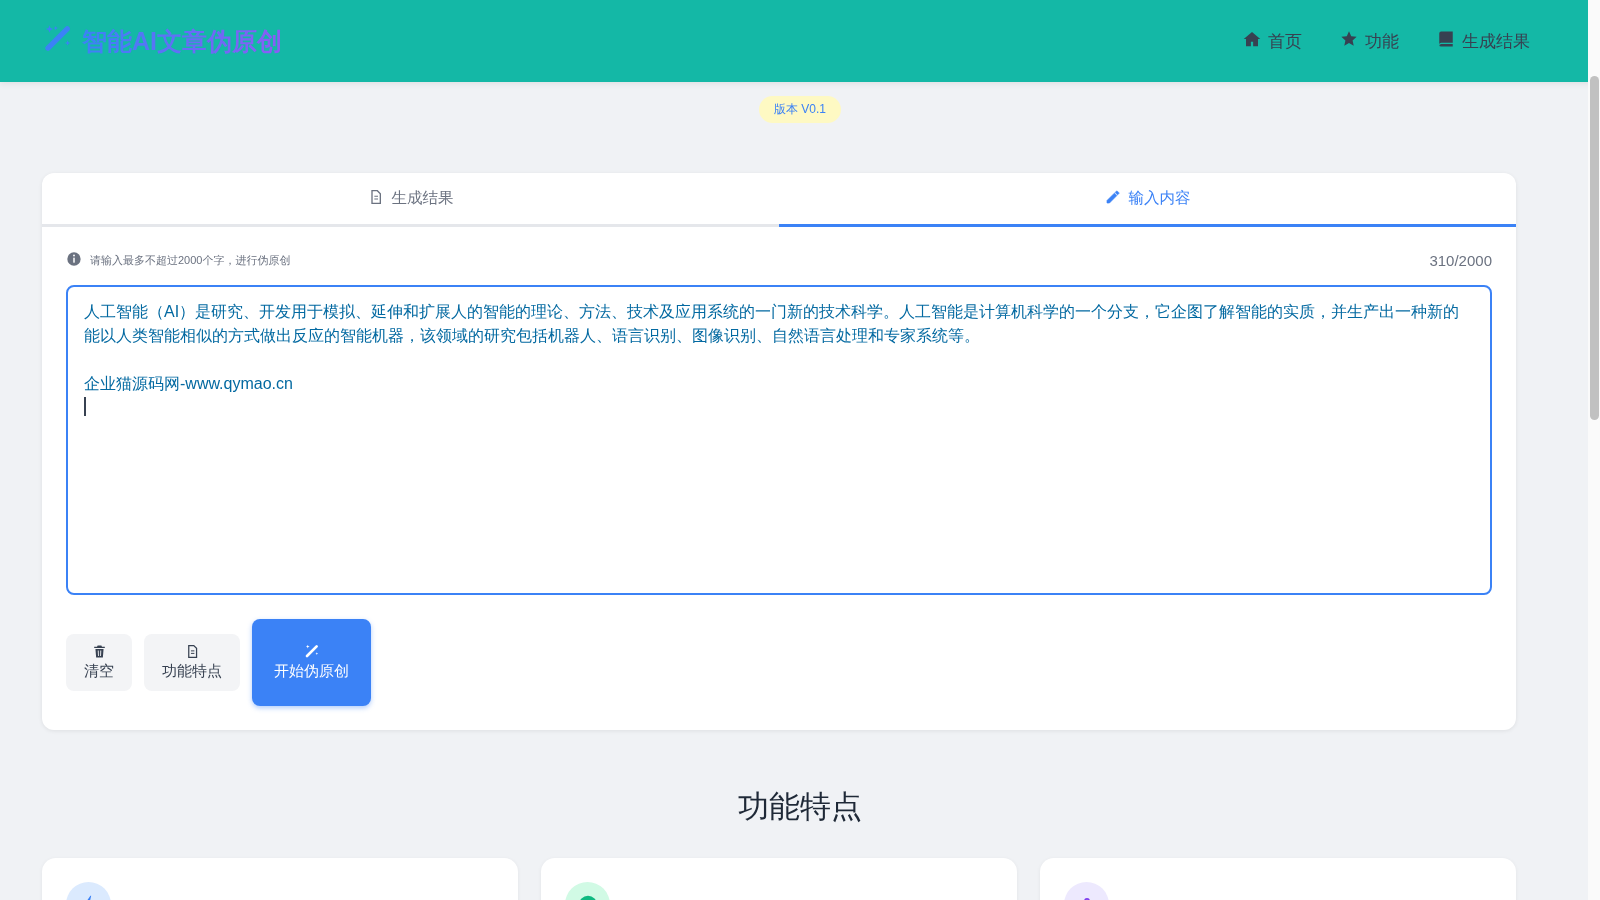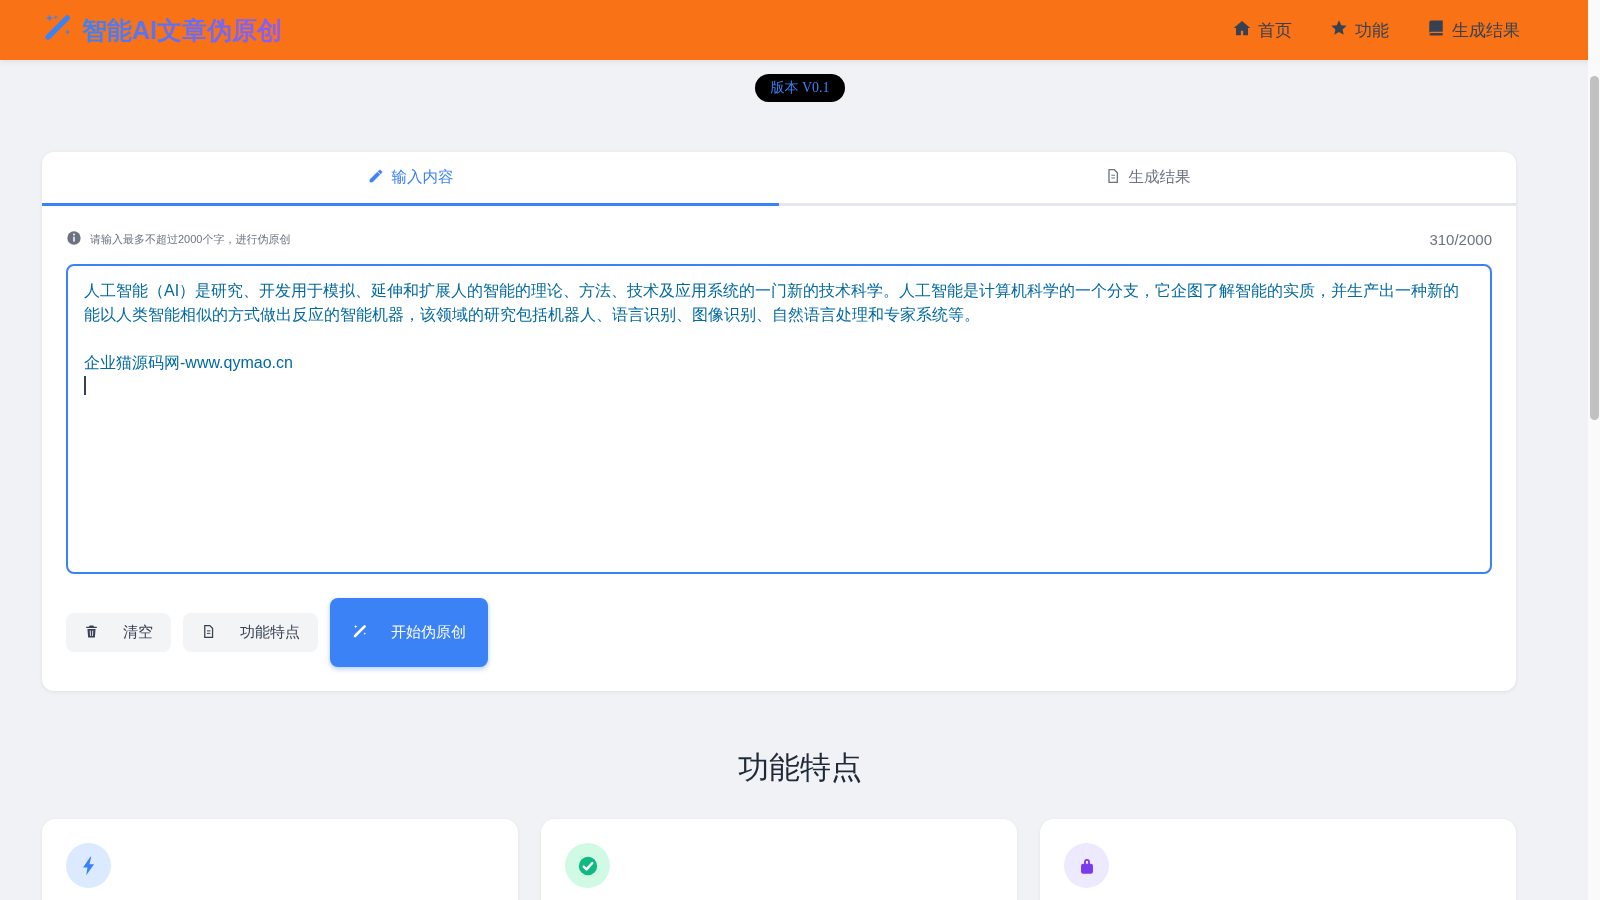--- a/index.html
+++ b/index.html
@@ -5,55 +5,54 @@
   * { margin: 0; padding: 0; box-sizing: border-box; }
   html, body {
     width: 1600px; height: 900px;
     overflow: hidden;
     font-family: "Liberation Sans", "DejaVu Sans", sans-serif;
     background: #f0f2f5;
     color: #374151;
   }
   
   .header {
-    height: 60px;
-    background: #f97316;
+    height: 82px;
+    background: #14b8a6;
     display: flex;
     align-items: center;
     justify-content: space-between;
     padding: 0 42px 0 42px;
     box-shadow: 0 2px 6px rgba(0,0,0,0.07);
     position: relative;
     z-index: 5;
   }
   .logo { display: flex; align-items: center; gap: 10px; cursor: pointer; }
   .logo svg { width: 30px; height: 30px; }
   .logo-text {
     font-size: 25px;
     font-weight: bold;
     background: linear-gradient(90deg, #3b82f6, #8b5cf6);
     -webkit-background-clip: text;
     background-clip: text;
     color: transparent;
   }
-  .nav { display: flex; align-items: flex-end; gap: 38px; margin-right: 38px; }
+  .nav { display: flex; align-items: flex-end; gap: 38px; margin-right: 28px; }
   .nav-item {
     display: flex; align-items: center; gap: 7px;
     font-size: 17px; color: #374151; cursor: pointer;
   }
   .nav-item svg { width: 18px; height: 18px; fill: #374151; }
   
   .badge-row { display: flex; justify-content: center; margin-top: 14px; }
   .version-badge {
-    background: #000000;
+    background: #fef9c3;
     color: #3b82f6;
-    font-size: 14px;
+    font-size: 12px;
     padding: 5px 15px;
     border-radius: 14px;
-    font-family: Liberation Serif, serif;
   }
   
   .main-card {
     width: 1474px;
     margin: 50px 0 0 42px;
     background: #ffffff;
     border-radius: 12px;
     box-shadow: 0 1px 4px rgba(0,0,0,0.08);
     overflow: hidden;
   }
@@ -93,28 +92,29 @@
     cursor: text;
   }
   .caret {
     display: inline-block;
     width: 1.5px; height: 19px;
     background: #374151;
     vertical-align: text-bottom;
   }
   .actions { display: flex; align-items: center; margin-top: 24px; }
   .btn {
-    display: inline-flex; align-items: center; gap: 24px;
+    display: inline-flex; align-items: center; gap: 0;
     border: none; cursor: pointer;
     font-size: 15px;
     font-family: inherit;
     border-radius: 8px;
     padding: 10px 18px;
     background: #f3f4f6;
     color: #374151;
+    flex-direction: column;
   }
   .btn + .btn { margin-left: 12px; }
   .btn svg { width: 15px; height: 15px; }
   .btn-primary {
     margin-left: auto;
     background: #3b82f6;
     color: #ffffff;
     padding: 25px 22px;
     box-shadow: 0 2px 5px rgba(59,130,246,0.4);
   }
@@ -205,36 +205,36 @@
     </div>
   </div>
 </div>
 
 <div class="badge-row">
   <span class="version-badge">版本 V0.1</span>
 </div>
 
 <div class="main-card">
   <div class="tabs">
-    <div class="tab active">
-      <span>
-        <svg class="t-icon" viewBox="0 0 24 24" stroke="none">
-          <path d="M3 17.3V21h3.7L17.8 9.9 14.1 6.2 3 17.3zM20.8 6.9a1 1 0 0 0 0-1.4l-2.3-2.3a1 1 0 0 0-1.4 0l-1.9 1.9 3.7 3.7 1.9-1.9z"></path>
-        </svg>
-      </span>
-      <span>输入内容</span>
-    </div>
     <div class="tab">
       <span>
         <svg viewBox="0 0 24 24" fill="none" stroke="currentColor" stroke-width="2">
           <path d="M6 2.5h8l4.5 4.5v14.5H6z"></path>
           <path d="M9.5 11h5.5M9.5 15h5.5" stroke-width="1.6"></path>
         </svg>
       </span>
       <span>生成结果</span>
+    </div>
+    <div class="tab active">
+      <span>
+        <svg class="t-icon" viewBox="0 0 24 24" stroke="none">
+          <path d="M3 17.3V21h3.7L17.8 9.9 14.1 6.2 3 17.3zM20.8 6.9a1 1 0 0 0 0-1.4l-2.3-2.3a1 1 0 0 0-1.4 0l-1.9 1.9 3.7 3.7 1.9-1.9z"></path>
+        </svg>
+      </span>
+      <span>输入内容</span>
     </div>
   </div>
 
   <div class="card-body">
     <div class="hint-row">
       <div class="hint">
         <span>
           <svg viewBox="0 0 24 24">
             <circle cx="12" cy="12" r="10" fill="#6b7280"></circle>
             <rect x="10.9" y="10" width="2.2" height="7.5" fill="#fff"></rect>

